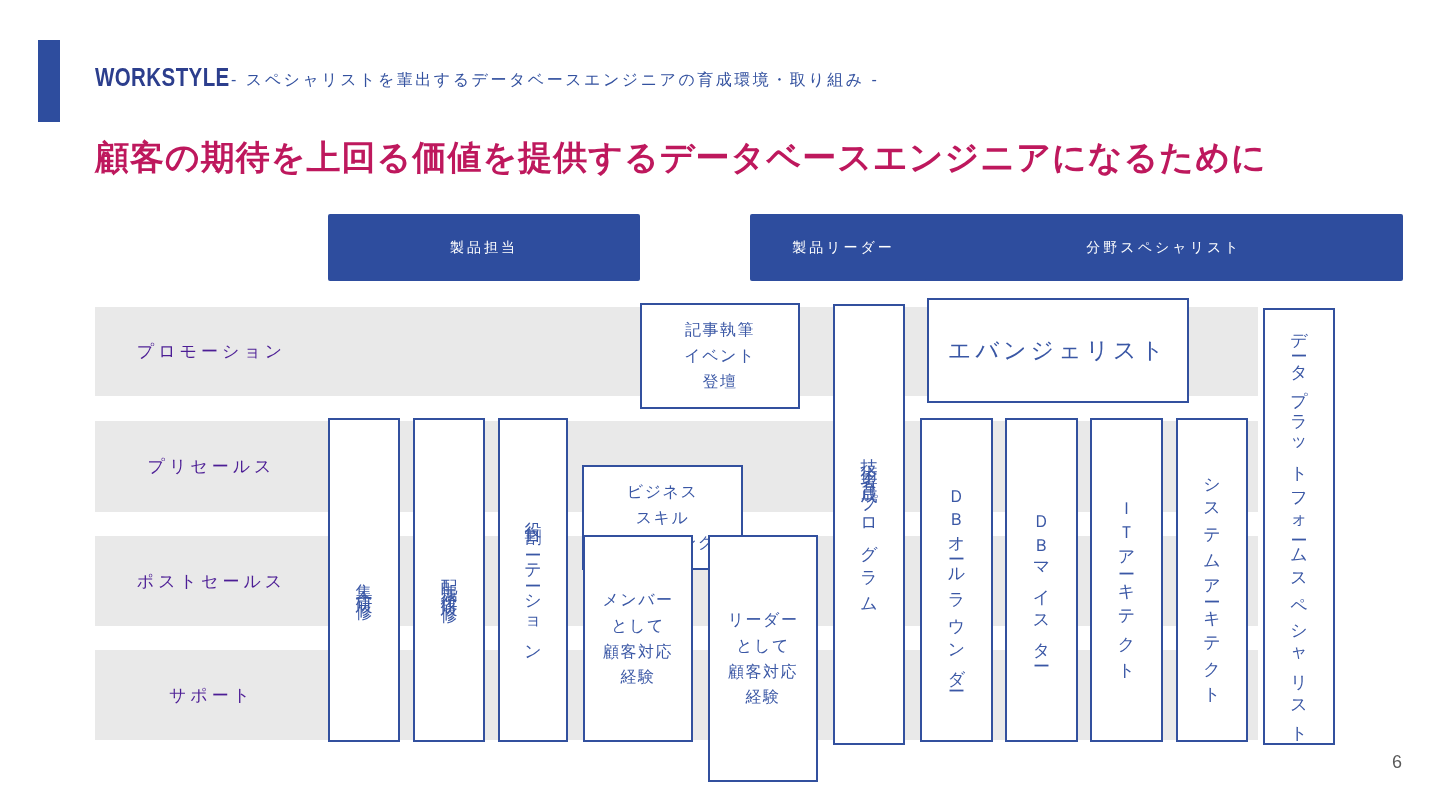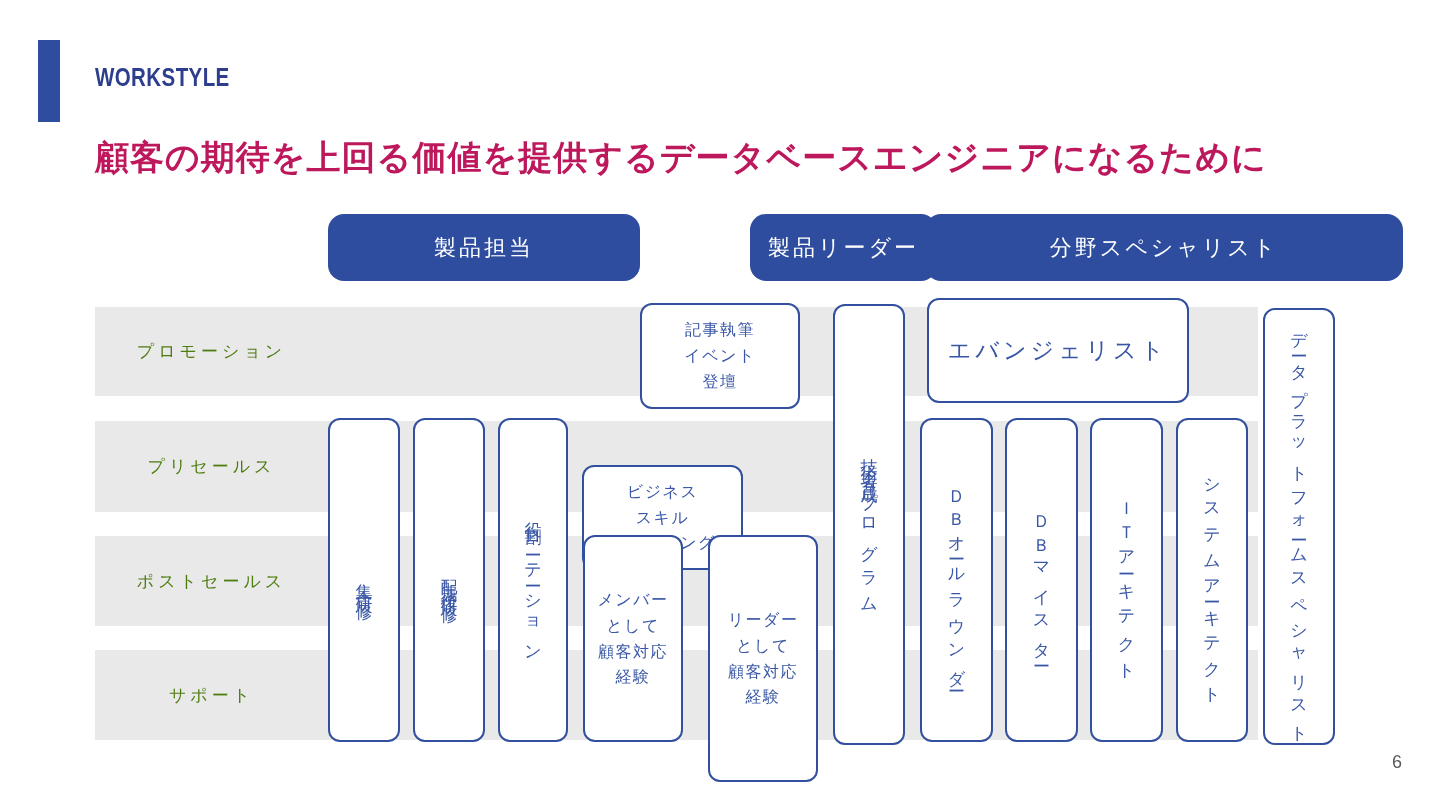--- a/index.html
+++ b/index.html
@@ -21,79 +21,80 @@
     position:absolute;left:231px;top:70px;font-size:16px;color:#33519f;
     letter-spacing:2.5px;white-space:nowrap;
   }
   .main-title{
     position:absolute;left:95px;top:135px;font-size:34px;font-weight:700;
     color:#be185d;letter-spacing:1px;white-space:nowrap;
   }
 
   
   .col-header{
-    position:absolute;top:214px;height:67px;background:#2e4d9e;border-radius:16px;
-    color:#ffffff;font-size:22px;letter-spacing:3px;
+    position:absolute;top:214px;height:67px;background:#2e4d9e;border-radius:2px;
+    color:#ffffff;font-size:14px;letter-spacing:3px;
     display:flex;align-items:center;justify-content:center;z-index:3;font-family:Liberation Mono, monospace;
   }
   .col-header.h1{left:328px;width:312px;}
   .col-header.h2{left:750px;width:187px;}
   .col-header.h3{left:925px;width:478px;}
 
   
   .row-band{position:absolute;left:95px;width:1163px;background:#e9e9e9;z-index:1;}
   .row-band .row-label{
     position:absolute;left:0;top:0;width:233px;height:100%;
     display:flex;align-items:center;justify-content:center;
-    color:#4d7c0f;font-size:17px;letter-spacing:4px;white-space:nowrap;
+    color:#4c1d95;font-size:17px;letter-spacing:4px;white-space:nowrap;
   }
   .row-band.r1{top:307px;height:89px;}
   .row-band.r2{top:421px;height:91px;}
   .row-band.r3{top:536px;height:90px;}
   .row-band.r4{top:650px;height:90px;}
 
   
   .box{
-    position:absolute;background:#ffffff;border:2px solid #32509e;border-radius:12px;
+    position:absolute;background:#ffffff;border:2px solid #32509e;border-radius:0;
     color:#3a57a5;display:flex;align-items:center;justify-content:center;
     text-align:center;z-index:2;box-sizing:border-box;
     font-size:16px;line-height:1.62;letter-spacing:1.5px;white-space:pre-line;
   }
   .box.vert{
     writing-mode:vertical-rl;text-orientation:upright;
     letter-spacing:7px;line-height:1;font-size:17px;white-space:nowrap;
     text-indent:7px; 
   }
   .box.vert.tight{letter-spacing:6px;}
 
   .b-group-training{left:328px;top:418px;width:72px;height:324px;}
   .b-post-training{left:413px;top:418px;width:72px;height:324px;}
   .b-role-rotation{left:498px;top:418px;width:70px;height:324px;}
   .b-article-event{left:640px;top:303px;width:160px;height:106px;}
   .b-business-skill{left:582px;top:417px;width:161px;height:105px;margin-top:48px;}
-  .b-member-exp{left:583px;top:535px;width:100px;height:207px;}
+  .b-member-exp{left:583px;top:535px;width:110px;height:207px;}
   .b-leader-exp{left:708px;top:535px;width:110px;height:247px;}
   .b-engineer-program{left:833px;top:304px;width:72px;height:441px;}
   .b-evangelist{left:927px;top:298px;width:262px;height:105px;font-size:23px;letter-spacing:4px;}
   .b-db-allrounder{left:920px;top:418px;width:73px;height:324px;}
   .b-db-meister{left:1005px;top:418px;width:73px;height:324px;}
   .b-it-architect{left:1090px;top:418px;width:73px;height:324px;}
   .b-system-architect{left:1176px;top:418px;width:72px;height:324px;}
   .b-data-platform{left:1263px;top:308px;width:72px;height:437px;}
 
   
   .page-number{position:absolute;left:1392px;top:752px;font-size:18px;color:#595959;}
 </style>
 </head>
 <body>
 
 <div class="slide">
 
   <div class="accent-bar"></div>
   <div class="eyebrow">WORKSTYLE</div>
+  <div class="subtitle">- スペシャリストを輩出するデータベースエンジニアの育成環境・取り組み -</div>
   <div class="main-title">顧客の期待を上回る価値を提供するデータベースエンジニアになるために</div>
 
   <div class="col-header h1">製品担当</div>
   <div class="col-header h2">製品リーダー</div>
   <div class="col-header h3">分野スペシャリスト</div>
 
   <div class="row-band r1">
     <span class="row-label">プロモーション</span>
   </div>
   <div class="row-band r2">

